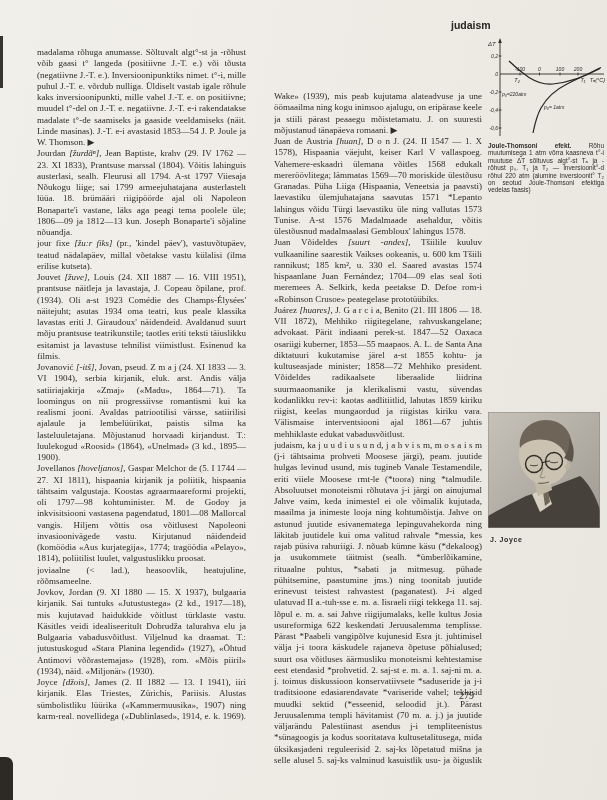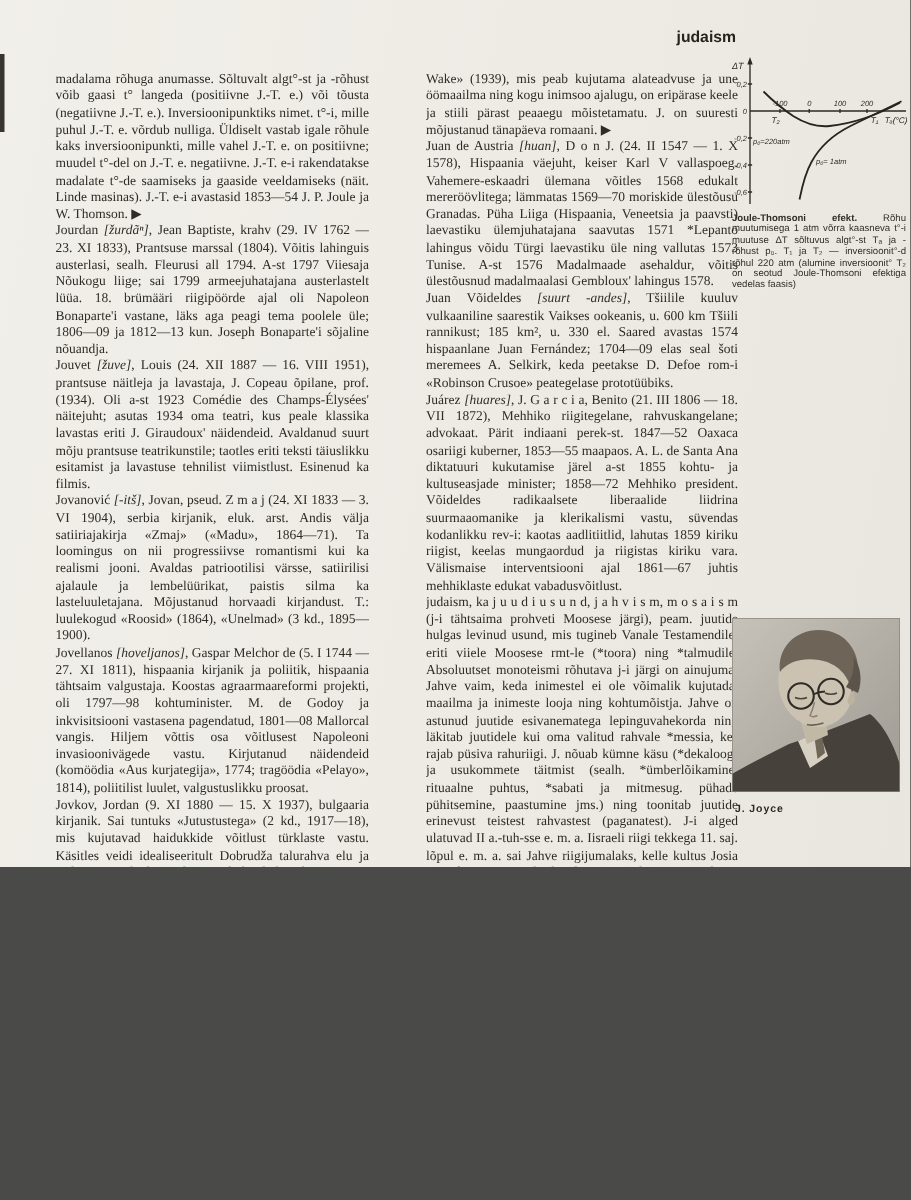--- a/index.html
+++ b/index.html
@@ -1,30 +1,30 @@
 <!DOCTYPE html>
 <html lang="et"><head>
 <meta charset="utf-8">
 <style>
   html,body{margin:0;padding:0;background:#4a4a48;}
   .page{
-    position:relative;width:607px;height:578px;overflow:hidden;
+    position:relative;width:607px;height:800px;overflow:hidden;
     background:linear-gradient(100deg,#f1efe9 0%,#edebe4 55%,#e8e6df 100%);
     font-family:"Liberation Serif",serif;color:#2e2c27;
   }
   .guide-word{
     position:absolute;left:451px;top:19px;
     font-family:"Liberation Sans",sans-serif;font-weight:700;font-size:10.5px;color:#26241f;
   }
   .col{
     position:absolute;top:47px;height:674px;overflow:hidden;
     font-size:9px;line-height:11.25px;text-align:justify;hyphens:auto;
   }
   .col-left{left:37px;width:209px;}
-  .col-mid{left:284px;width:208px;}
+  .col-mid{left:274px;width:208px;margin-top:44px;}
   .entry{margin:0;}
   .head{font-weight:400;}
   .pron{font-style:italic;}
   .figcol{position:absolute;left:487px;top:38px;width:118px;height:724px;}
   .chart-svg{position:absolute;top:0;left:0;}
   .chart-svg text{font-family:"Liberation Sans",sans-serif;font-style:italic;fill:#2c2a25;}
   .fig-caption{
     position:absolute;top:104px;left:1px;width:116px;margin:0;
     font-family:"Liberation Sans",sans-serif;font-size:6.4px;line-height:7.4px;
     text-align:justify;color:#302e29;
@@ -44,23 +44,25 @@
 </head>
 <body>
 
 <div class="page">
 
   <div class="guide-word">judaism</div>
 
   <div class="col col-left">
     <p class="entry"><span>madalama rõhuga anumasse. Sõltuvalt algt°-st ja -rõhust võib gaasi t° langeda (positiivne J.-T. e.) või tõusta (negatiivne J.-T. e.). Inversioonipunktiks nimet. t°-i, mille puhul J.-T. e. võrdub nulliga. Üldiselt vastab igale rõhule kaks inversioonipunkti, mille vahel J.-T. e. on positiivne; muudel t°-del on J.-T. e. negatiivne. J.-T. e-i rakendatakse madalate t°-de saamiseks ja gaaside veeldamiseks (näit. Linde masinas). J.-T. e-i avastasid 1853—54 J. P. Joule ja W. Thomson. ▶</span></p>
     <p class="entry"><b class="head">Jourdan</b><i class="pron"> [žurdãⁿ]</i><span>, Jean Baptiste, krahv (29. IV 1762 — 23. XI 1833), Prantsuse marssal (1804). Võitis lahinguis austerlasi, sealh. Fleurusi all 1794. A-st 1797 Viiesaja Nõukogu liige; sai 1799 armeejuhatajana austerlastelt lüüa. 18. brümääri riigipöörde ajal oli Napoleon Bonaparte'i vastane, läks aga peagi tema poolele üle; 1806—09 ja 1812—13 kun. Joseph Bonaparte'i sõjaline nõuandja.</span></p>
+    <p class="entry"><b class="head">jour fixe</b><i class="pron"> [žu:r fiks]</i><span> (pr., 'kindel päev'), vastuvõtupäev, teatud nädalapäev, millal võetakse vastu külalisi (ilma erilise kutseta).</span></p>
     <p class="entry"><b class="head">Jouvet</b><i class="pron"> [žuve]</i><span>, Louis (24. XII 1887 — 16. VIII 1951), prantsuse näitleja ja lavastaja, J. Copeau õpilane, prof. (1934). Oli a-st 1923 Comédie des Champs-Élysées' näitejuht; asutas 1934 oma teatri, kus peale klassika lavastas eriti J. Giraudoux' näidendeid. Avaldanud suurt mõju prantsuse teatrikunstile; taotles eriti teksti täiuslikku esitamist ja lavastuse tehnilist viimistlust. Esinenud ka filmis.</span></p>
     <p class="entry"><b class="head">Jovanović</b><i class="pron"> [-itš]</i><span>, Jovan, pseud. Z m a j (24. XI 1833 — 3. VI 1904), serbia kirjanik, eluk. arst. Andis välja satiiriajakirja «Zmaj» («Madu», 1864—71). Ta loomingus on nii progressiivse romantismi kui ka realismi jooni. Avaldas patriootilisi värsse, satiirilisi ajalaule ja lembelüürikat, paistis silma ka lasteluuletajana. Mõjustanud horvaadi kirjandust. T.: luulekogud «Roosid» (1864), «Unelmad» (3 kd., 1895—1900).</span></p>
     <p class="entry"><b class="head">Jovellanos</b><i class="pron"> [hoveljanos]</i><span>, Gaspar Melchor de (5. I 1744 — 27. XI 1811), hispaania kirjanik ja poliitik, hispaania tähtsaim valgustaja. Koostas agraarmaareformi projekti, oli 1797—98 kohtuminister. M. de Godoy ja inkvisitsiooni vastasena pagendatud, 1801—08 Mallorcal vangis. Hiljem võttis osa võitlusest Napoleoni invasioonivägede vastu. Kirjutanud näidendeid (komöödia «Aus kurjategija», 1774; tragöödia «Pelayo», 1814), poliitilist luulet, valgustuslikku proosat.</span></p>
+    <p class="entry"><b class="head">joviaalne</b><span> (&lt; lad.), heasoovlik, heatujuline, rõõmsameelne.</span></p>
     <p class="entry"><b class="head">Jovkov</b><span>, Jordan (9. XI 1880 — 15. X 1937), bulgaaria kirjanik. Sai tuntuks «Jutustustega» (2 kd., 1917—18), mis kujutavad haidukkide võitlust türklaste vastu. Käsitles veidi idealiseeritult Dobrudža talurahva elu ja Bulgaaria vabadusvõitlust. Viljelnud ka draamat. T.: jutustuskogud «Stara Planina legendid» (1927), «Õhtud Antimovi võõrastemajas» (1928), rom. «Mõis piiril» (1934), näid. «Miljonär» (1930).</span></p>
     <p class="entry"><b class="head">Joyce</b><i class="pron"> [džois]</i><span>, James (2. II 1882 — 13. I 1941), iiri kirjanik. Elas Triestes, Zürichis, Pariisis. Alustas sümbolistliku lüürika («Kammermuusika», 1907) ning karm-real. novellidega («Dublinlased», 1914, e. k. 1969). Järgnes autobiograafiline rom. «Portree kunstnikust noore mehena» (1916). Sensatsiooni tegi rom. «Ulysses» (1922). Kujutades ühe päeva kolme dublinlase elus, on J. sidestanud naturalistliku üksikasjalisuse müütilis-sümboolse plaaniga, mis järgib «Odüsseia» süžeemustikku; palju on teoses rakendatud teadvuse voolu e. sisemonoloogi. Vastandeid näeb J. pidevas seoses ja üleminekus; kaose tagant hoomab ta irooniline skepsis elu igavest jõudu. «Finnegans</span></p>
   </div>
 
   <div class="col col-mid">
     <p class="entry"><span>Wake» (1939), mis peab kujutama alateadvuse ja une öömaailma ning kogu inimsoo ajalugu, on eripärase keele ja stiili pärast peaaegu mõistetamatu. J. on suuresti mõjustanud tänapäeva romaani. ▶</span></p>
     <p class="entry"><b class="head">Juan de Austria</b><i class="pron"> [huan]</i><span>, D o n J. (24. II 1547 — 1. X 1578), Hispaania väejuht, keiser Karl V vallaspoeg. Vahemere-eskaadri ülemana võitles 1568 edukalt mereröövlitega; lämmatas 1569—70 moriskide ülestõusu Granadas. Püha Liiga (Hispaania, Veneetsia ja paavsti) laevastiku ülemjuhatajana saavutas 1571 *Lepanto lahingus võidu Türgi laevastiku üle ning vallutas 1573 Tunise. A-st 1576 Madalmaade asehaldur, võitis ülestõusnud madalmaalasi Gembloux' lahingus 1578.</span></p>
     <p class="entry"><b class="head">Juan Võideldes</b><i class="pron"> [suurt -andes]</i><span>, Tšiilile kuuluv vulkaaniline saarestik Vaikses ookeanis, u. 600 km Tšiili rannikust; 185 km², u. 330 el. Saared avastas 1574 hispaanlane Juan Fernández; 1704—09 elas seal šoti meremees A. Selkirk, keda peetakse D. Defoe rom-i «Robinson Crusoe» peategelase prototüübiks.</span></p>
     <p class="entry"><b class="head">Juárez</b><i class="pron"> [huares]</i><span>, J. G a r c i a, Benito (21. III 1806 — 18. VII 1872), Mehhiko riigitegelane, rahvuskangelane; advokaat. Pärit indiaani perek-st. 1847—52 Oaxaca osariigi kuberner, 1853—55 maapaos. A. L. de Santa Ana diktatuuri kukutamise järel a-st 1855 kohtu- ja kultuseasjade minister; 1858—72 Mehhiko president. Võideldes radikaalsete liberaalide liidrina suurmaaomanike ja klerikalismi vastu, süvendas kodanlikku rev-i: kaotas aadlitiitlid, lahutas 1859 kiriku riigist, keelas mungaordud ja riigistas kiriku vara. Välismaise interventsiooni ajal 1861—67 juhtis mehhiklaste edukat vabadusvõitlust.</span></p>
     <p class="entry"><b class="head">judaism,</b><span> ka j u u d i u s u n d, j a h v i s m, m o s a i s m (j-i tähtsaima prohveti Moosese järgi), peam. juutide hulgas levinud usund, mis tugineb Vanale Testamendile, eriti viiele Moosese rmt-le (*toora) ning *talmudile. Absoluutset monoteismi rõhutava j-i järgi on ainujumal Jahve vaim, keda inimestel ei ole võimalik kujutada, maailma ja inimeste looja ning kohtumõistja. Jahve on astunud juutide esivanematega lepinguvahekorda ning läkitab juutidele kui oma valitud rahvale *messia, kes rajab püsiva rahuriigi. J. nõuab kümne käsu (*dekaloog) ja usukommete täitmist (sealh. *ümberlõikamine, rituaalne puhtus, *sabati ja mitmesug. pühade pühitsemine, paastumine jms.) ning toonitab juutide erinevust teistest rahvastest (paganatest). J-i alged ulatuvad II a.-tuh-sse e. m. a. Iisraeli riigi tekkega 11. saj. lõpul e. m. a. sai Jahve riigijumalaks, kelle kultus Josia usureformiga 622 keskendati Jeruusalemma templisse. Pärast *Paabeli vangipõlve kujunesid Esra jt. juhtimisel välja j-i toora käskudele rajaneva õpetuse põhialused; suurt osa võitluses äärmusliku monoteismi kehtestamise eest etendasid *prohvetid. 2. saj-st e. m. a. 1. saj-ni m. a. j. toimus diskussioon konservatiivsete *saduseride ja j-i traditsioone edasiarendavate *variseride vahel; tekkisid muudki sektid (*esseenid, seloodid jt.). Pärast Jeruusalemma templi hävitamist (70 m. a. j.) ja juutide väljarändu Palestiinast asendus j-i templiteenistus *sünagoogis ja kodus sooritatava kultusetalitusega, mida üksikasjadeni reguleerisid 2. saj-ks lõpetatud mišna ja selle alusel 5. saj-ks valminud kasuistlik usu- ja õiguslik koodeks talmud. Talmudistide vastu astusid alates 8. saj-st välja *karaiimid. Keskajal eraldusid j-i pooldajad, peam. ümbruse vaenulikkuse tõttu, suletud kogudustesse (kahal), kus suur mõju oli *rabiinidel. Filosoofiliselt põhjendas ja süstematiseeris j-i 12. saj. M. Maimonides. Vastukaaluks tema ratsionalismile tekkisid juutide</span></p>

